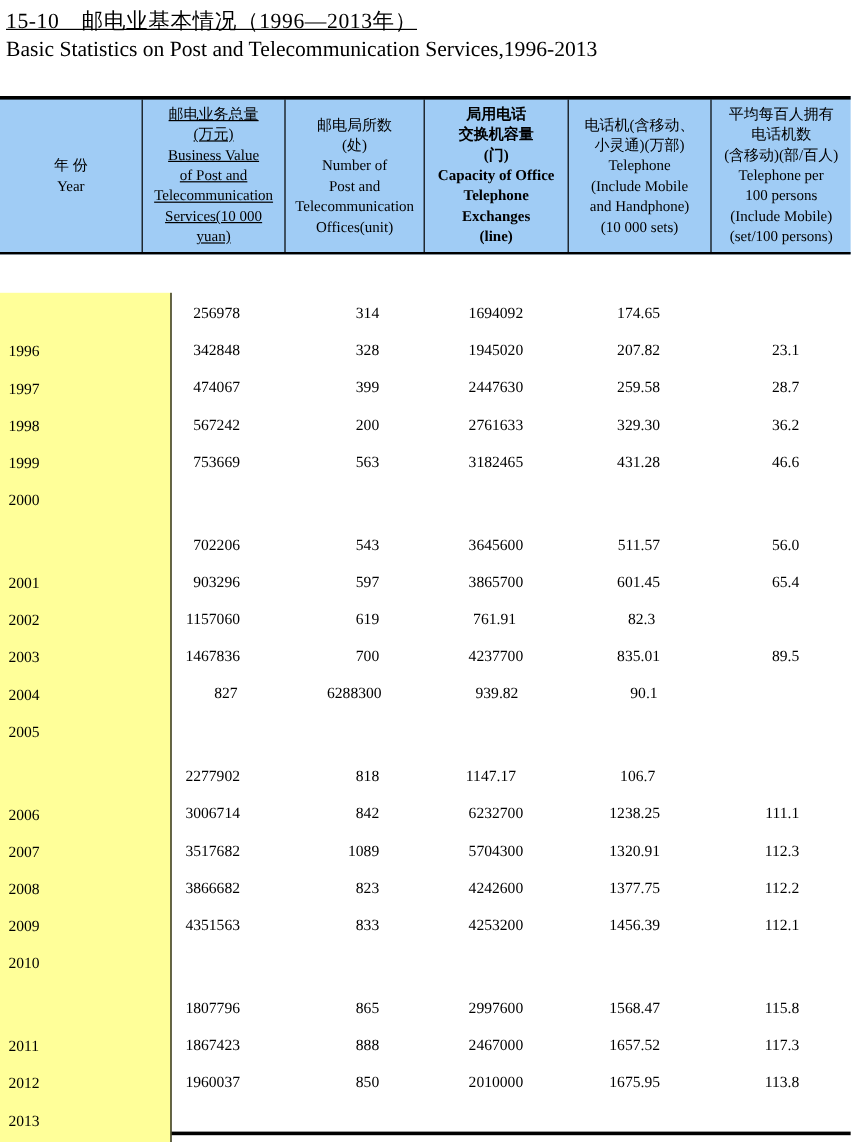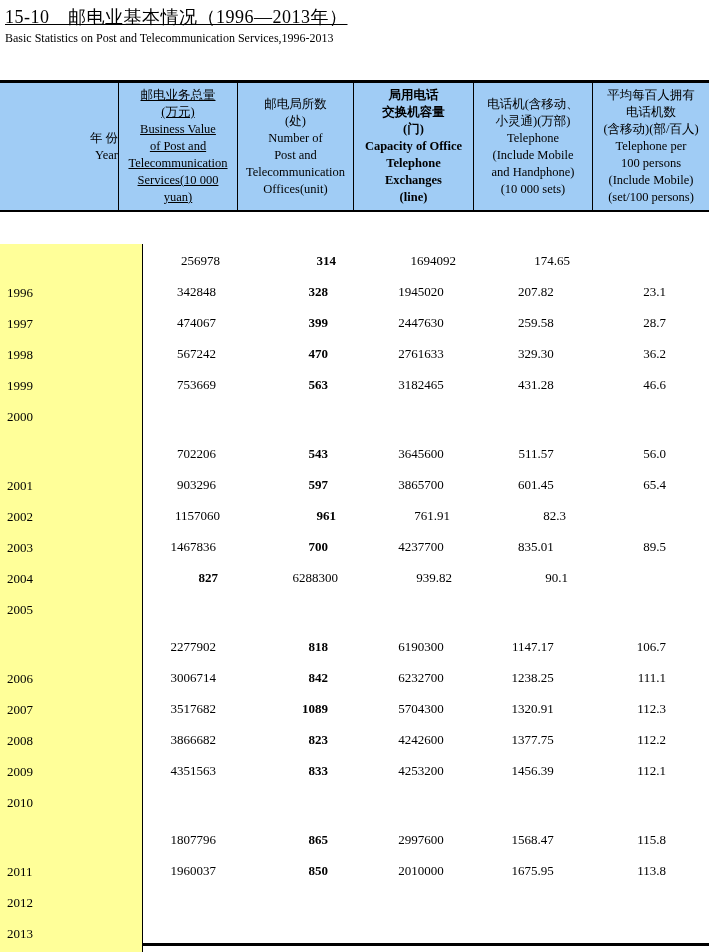--- a/index.html
+++ b/index.html
@@ -8,60 +8,60 @@
     width: 709px; height: 952px; position: relative; overflow: hidden;
     font-family: "Liberation Serif", "DejaVu Serif", serif;
     color: #000;
   }
   .title-zh {
     position: absolute; left: 5px; top: 5px;
     font-size: 18px; letter-spacing: 0.5px; white-space: nowrap; text-decoration: underline;
   }
   .title-en {
     position: absolute; left: 5px; top: 31px;
-    font-size: 12px; white-space: nowrap;
+    font-size: 18px; white-space: nowrap;
   }
   .stat-table { position: absolute; left: 0; top: 80px; width: 709px; }
   .thead {
     display: flex;
     border-top: 3px solid var(--border, #000);
     border-bottom: 2px solid var(--border, #000);
     background: var(--header-bg, #A0CCF5);
     height: 132px;
   }
   .th {
     display: flex; flex-direction: column; justify-content: center; align-items: center;
     text-align: center; font-size: 12.5px; line-height: 17px;
     height: 100%;
   }
   .th + .th { border-left: 1px solid var(--border, #000); }
-  .th:nth-child(1) { width: 118px; align-items: flex-end; }
+  .th:nth-child(1) { width: 118px; }
   .th:nth-child(2) { width: 119px; text-decoration: underline; }
   .th:nth-child(3) { width: 116px; }
   .th:nth-child(4) { width: 120px; font-weight: bold; }
   .th:nth-child(5) { width: 119px; }
   .th:nth-child(6) { width: 117px; }
   .tbody {
     position: relative; height: 734px;
     border-bottom: 3px solid var(--border, #000);
   }
   .ycol {
     position: absolute; left: 0; top: 0; height: 100%; width: 143px;
     background: var(--year-bg, #FFFF99);
     border-right: 1px solid var(--border, #000);
     margin-top: 32px;
   }
   .dcol { position: absolute; left: 119px; top: 0; height: 100%; right: 0; }
   .pad-top { height: 33px; }
   .ggap { height: 38px; }
   .yrow { height: 31px; line-height: 31px; font-size: 13px; padding-left: 7px; }
-  .drow { height: 31px; line-height: 31px; font-size: 13px; display: flex; margin-left: 20px; }
+  .drow { height: 31px; line-height: 31px; font-size: 13px; display: flex; }
   .drow span { display: block; text-align: right; }
   .c0 { width: 118px; padding-right: 37px; }
-  .c1 { width: 116px; padding-right: 37px; font-weight: bold; }
+  .c1 { width: 116px; padding-right: 37px; }
   .c2 { width: 120px; padding-right: 37px; }
   .c3 { width: 119px; padding-right: 42px; }
   .c4 { width: 117px; padding-right: 43px; }
 </style>
 </head>
 <body>
 
 <div class="title-zh">15-10　邮电业基本情况（1996—2013年）</div>
 <div class="title-en">Basic Statistics on Post and Telecommunication Services,1996-2013</div>
 
@@ -157,21 +157,21 @@
         </div>
         <div class="drow">
           <span class="c0">474067</span>
           <span class="c1">399</span>
           <span class="c2">2447630</span>
           <span class="c3">259.58</span>
           <span class="c4">28.7</span>
         </div>
         <div class="drow">
           <span class="c0">567242</span>
-          <span class="c1">470</span>
+          <span class="c1">200</span>
           <span class="c2">2761633</span>
           <span class="c3">329.30</span>
           <span class="c4">36.2</span>
         </div>
         <div class="drow">
           <span class="c0">753669</span>
           <span class="c1">563</span>
           <span class="c2">3182465</span>
           <span class="c3">431.28</span>
           <span class="c4">46.6</span>
@@ -186,42 +186,41 @@
         </div>
         <div class="drow">
           <span class="c0">903296</span>
           <span class="c1">597</span>
           <span class="c2">3865700</span>
           <span class="c3">601.45</span>
           <span class="c4">65.4</span>
         </div>
         <div class="drow">
           <span class="c0">1157060</span>
-          <span class="c1">961</span>
+          <span class="c1">619</span>
           <span class="c3">761.91</span>
           <span class="c4">82.3</span>
         </div>
         <div class="drow">
           <span class="c0">1467836</span>
           <span class="c1">700</span>
           <span class="c2">4237700</span>
           <span class="c3">835.01</span>
           <span class="c4">89.5</span>
         </div>
         <div class="drow">
           <span class="c1">827</span>
           <span class="c2">6288300</span>
           <span class="c3">939.82</span>
           <span class="c4">90.1</span>
         </div>
         <div class="ggap"></div>
         <div class="drow">
           <span class="c0">2277902</span>
           <span class="c1">818</span>
-          <span class="c2">6190300</span>
           <span class="c3">1147.17</span>
           <span class="c4">106.7</span>
         </div>
         <div class="drow">
           <span class="c0">3006714</span>
           <span class="c1">842</span>
           <span class="c2">6232700</span>
           <span class="c3">1238.25</span>
           <span class="c4">111.1</span>
         </div>
@@ -248,20 +247,27 @@
         </div>
         <div class="ggap"></div>
         <div class="drow">
           <span class="c0">1807796</span>
           <span class="c1">865</span>
           <span class="c2">2997600</span>
           <span class="c3">1568.47</span>
           <span class="c4">115.8</span>
         </div>
         <div class="drow">
+          <span class="c0">1867423</span>
+          <span class="c1">888</span>
+          <span class="c2">2467000</span>
+          <span class="c3">1657.52</span>
+          <span class="c4">117.3</span>
+        </div>
+        <div class="drow">
           <span class="c0">1960037</span>
           <span class="c1">850</span>
           <span class="c2">2010000</span>
           <span class="c3">1675.95</span>
           <span class="c4">113.8</span>
         </div>
       </div>
   </div>
 </div>
 

